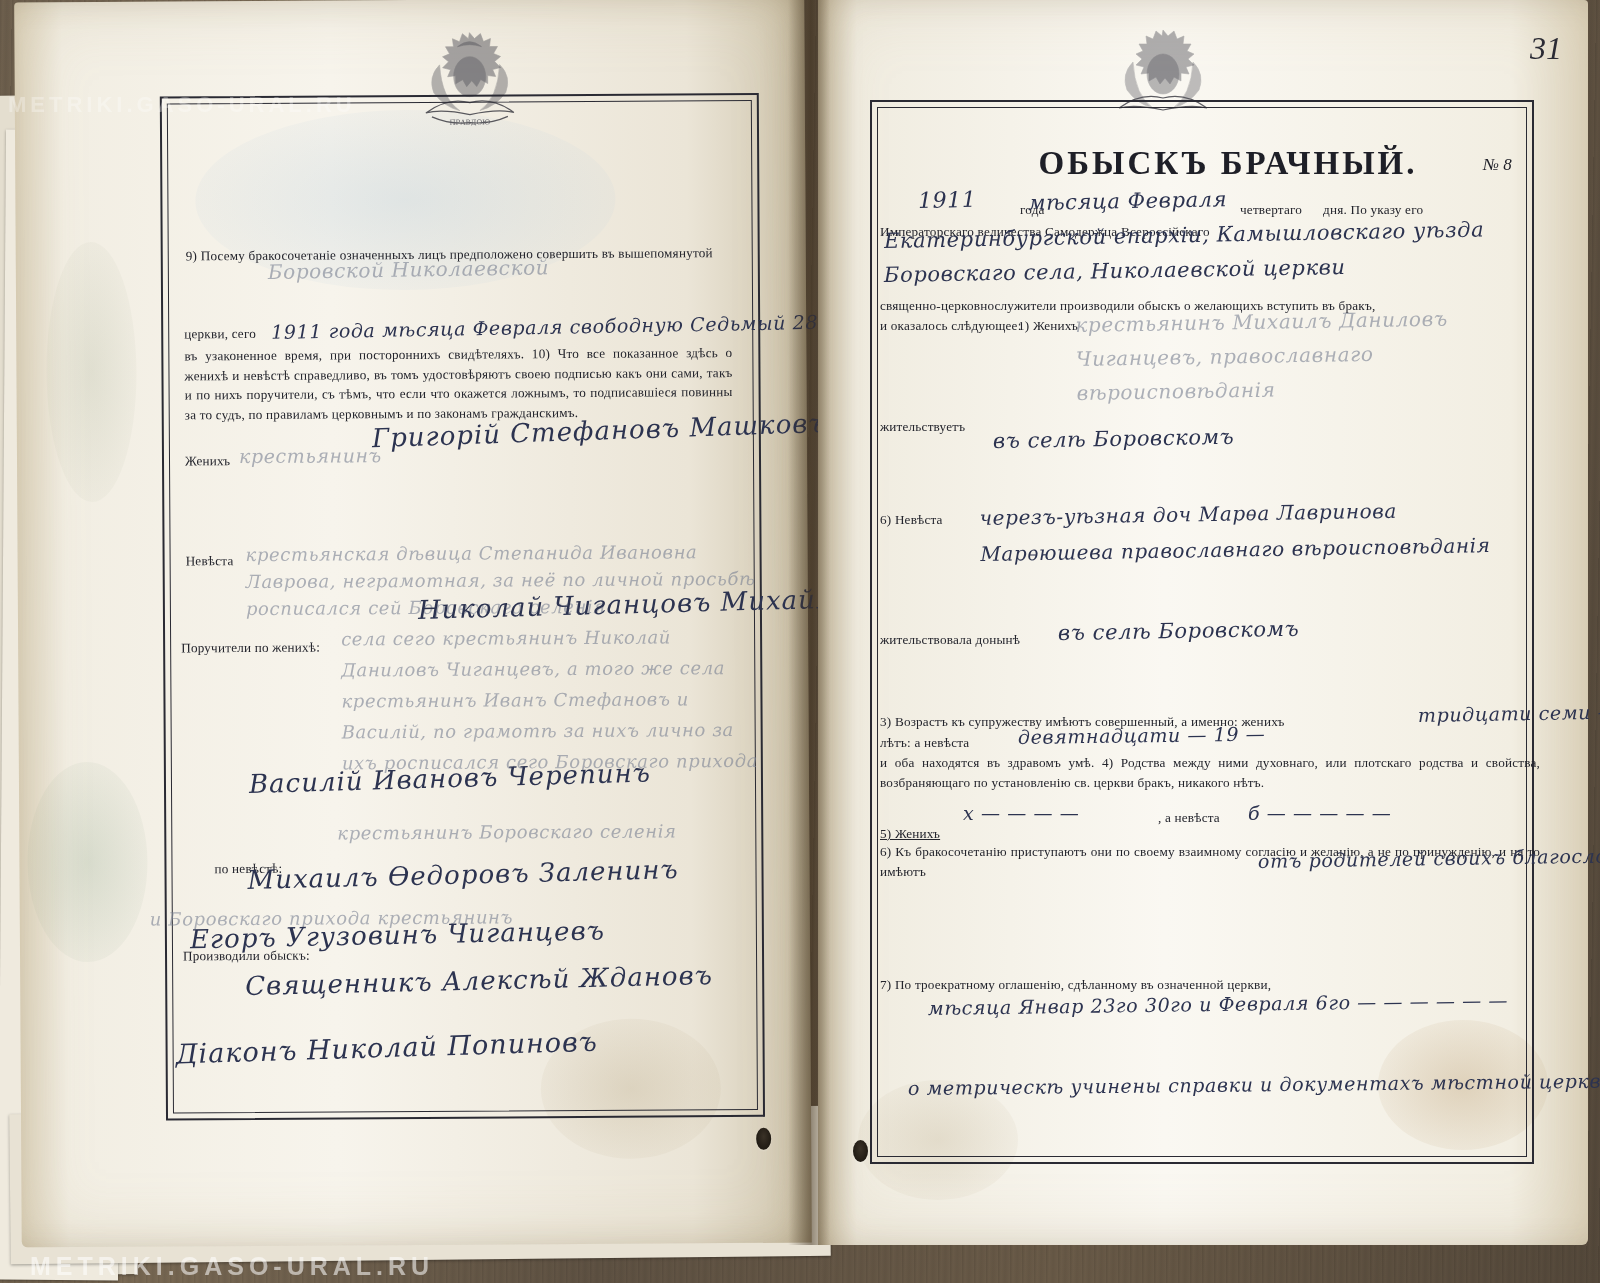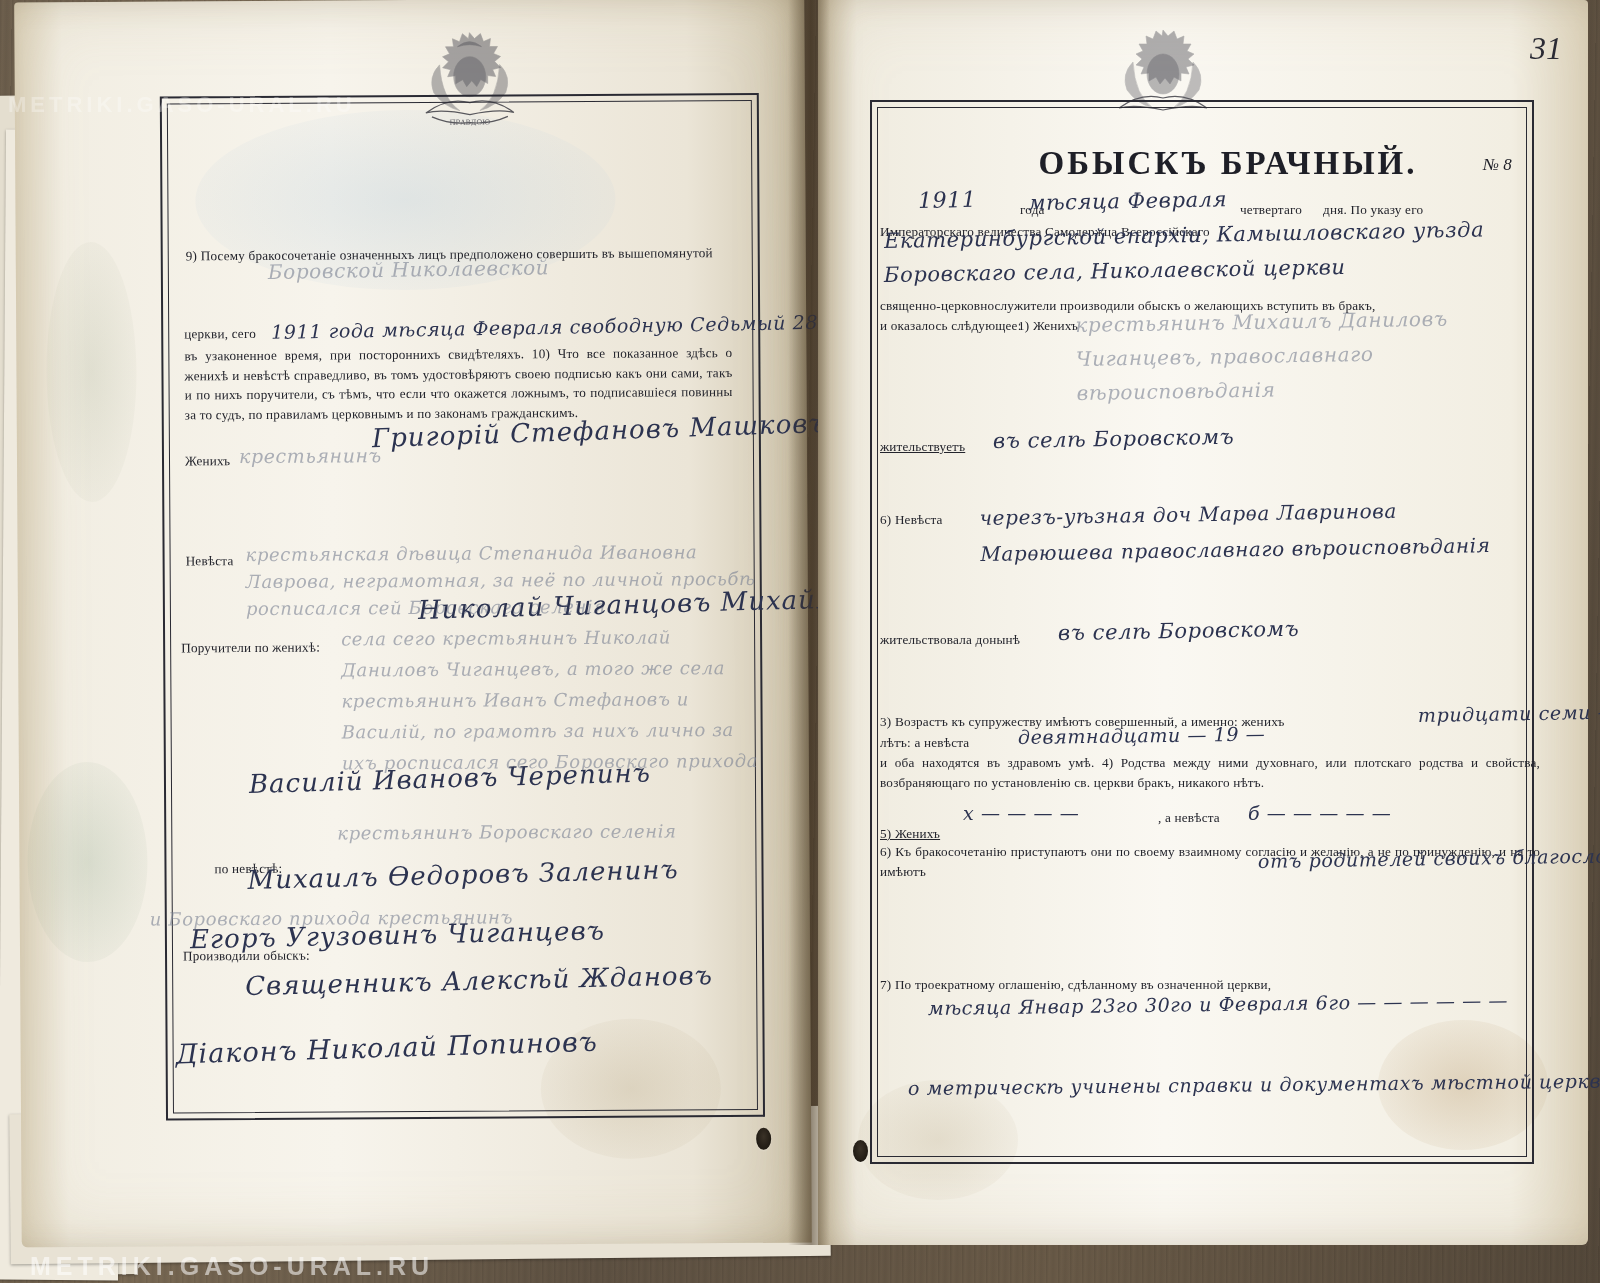--- a/index.html
+++ b/index.html
@@ -306,21 +306,21 @@
     <div class="printed" style="left:62px; top:222px; width:655px;">Императорскаго величества Самодержца Всероссiйскаго</div>
     <div class="hand" style="left: 66px; top: 228px; font-size: 21px; transform: rotate(-1.1deg); white-space: normal; width: 640px;">Екатеринбургской епархiи, Камышловскаго уѣзда</div>
     <div class="hand" style="left:66px; top:262px; font-size:21px; transform: rotate(-1.0deg);">Боровскаго села, Николаевской церкви</div>
 
     <div class="printed" style="left:62px; top:296px; width:660px;">священно-церковнослужители производили обыскъ о желающихъ вступить въ бракъ,</div>
     <div class="printed" style="left:62px; top:316px; width:160px;">и оказалось слѣдующее:</div>
 
     <div class="printed" style="left:200px; top:316px; width:70px;">1) Женихъ</div>
     <div class="hand faded" style="left: 258px; top: 308px; font-size: 20px; transform: rotate(-1deg); white-space: normal; width: 455px; line-height: 34px;" style2="">крестьянинъ Михаилъ Даниловъ Чиганцевъ, православнаго вѣроисповѣданiя</div>
 
-    <div class="printed" style="left:62px; top:437px; width:110px;text-decoration:underline;">жительствуетъ</div>
+    <div class="printed" style="left:62px; top:417px; width:110px;">жительствуетъ</div>
     <div class="hand" style="left:175px; top:428px; font-size:21px; transform: rotate(-1.0deg);">въ селѣ Боровскомъ</div>
 
     <div class="printed" style="left:62px; top:510px; width:95px;">6) Невѣста</div>
     <div class="hand" style="left: 162px; top: 500px; font-size: 20px; transform: rotate(-1deg); white-space: normal; width: 545px; line-height: 36px;">черезъ-уѣзная доч Марѳа Лавринова Марѳюшева православнаго вѣроисповѣданiя</div>
 
     <div class="printed" style="left:62px; top:630px; width:175px;">жительствовала донынѣ</div>
     <div class="hand" style="left:240px; top:620px; font-size:21px; transform: rotate(-1.0deg);">въ селѣ Боровскомъ</div>
 
     <div class="printed" style="left:62px; top:712px; width:660px;">3) Возрастъ къ супружеству имѣютъ совершенный, а именно: женихъ</div>
     <div class="hand" style="left:600px; top:702px; font-size:19px; transform: rotate(-1.0deg);">тридцати семи — 37 —</div>

